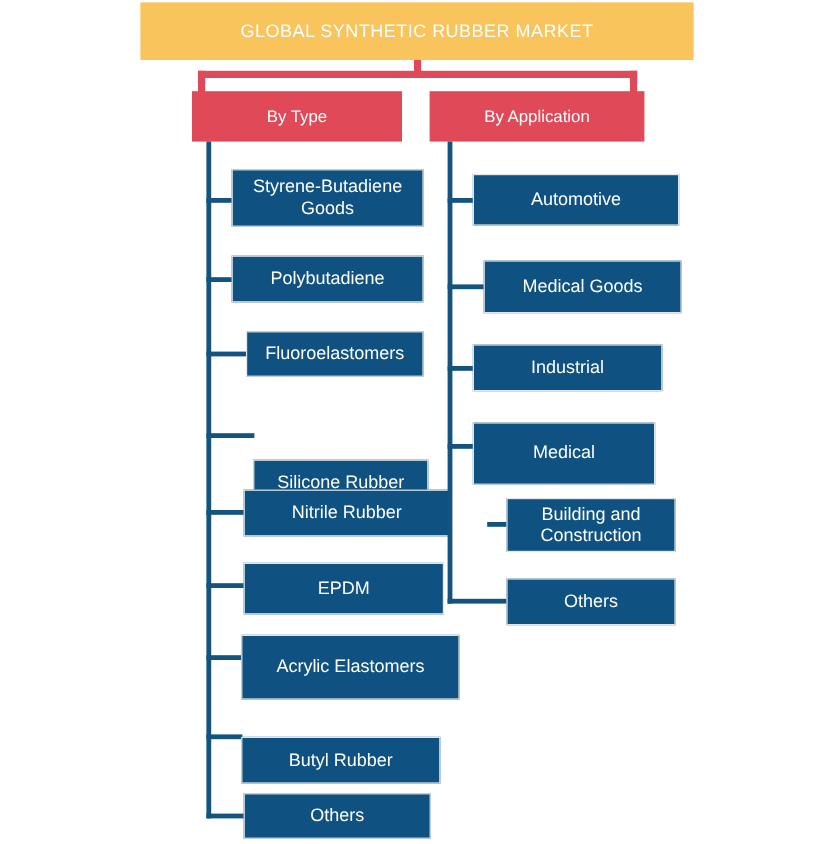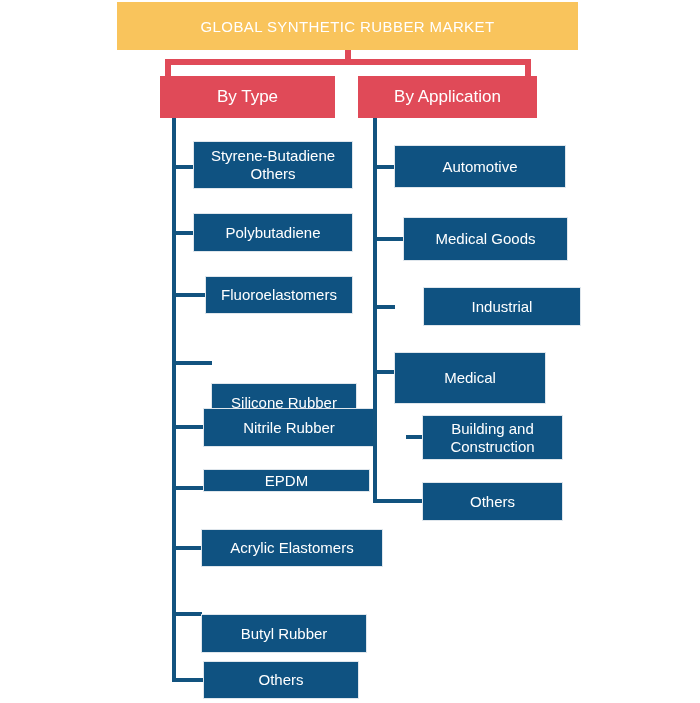--- a/index.html
+++ b/index.html
@@ -33,21 +33,21 @@
 
   
   .cat-box{
     position:absolute;
     background:#E04A58;
     display:flex;align-items:center;justify-content:center;
     box-sizing:border-box;
   }
   .cat-box .txt{
     color:#ffffff;
-    font-size:17px;
+    font-size:14px;
     font-weight:400;
     white-space:nowrap;
   }
 
   
   .bconn{position:absolute;background:#12537F;}
 
   
   .leaf-box{
     position:absolute;
@@ -96,44 +96,44 @@
   <div class="bconn" style="left:172px;top:231px;width:22px;height:4px;"></div>
   <div class="bconn" style="left:172px;top:293px;width:34px;height:4px;"></div>
   <div class="bconn" style="left:172px;top:361px;width:40px;height:4px;"></div>
   <div class="bconn" style="left:172px;top:425px;width:32px;height:4px;"></div>
   <div class="bconn" style="left:172px;top:486px;width:32px;height:4px;"></div>
   <div class="bconn" style="left:172px;top:546px;width:32px;height:4px;"></div>
   <div class="bconn" style="left:172px;top:612px;width:30px;height:4px;"></div>
   <div class="bconn" style="left:172px;top:678px;width:32px;height:4px;"></div>
 
   <div class="leaf-box" style="left:193px;top:141px;width:160px;height:48px;">
-    <span class="txt">Styrene-Butadiene Others</span>
+    <span class="txt">Styrene-Butadiene Goods</span>
   </div>
 
   <div class="leaf-box" style="left:193px;top:213px;width:160px;height:39px;">
     <span class="txt">Polybutadiene</span>
   </div>
 
   <div class="leaf-box" style="left:205px;top:276px;width:148px;height:38px;">
     <span class="txt">Fluoroelastomers</span>
   </div>
 
   <div class="leaf-box" style="left:211px;top:343px;width:146px;height:40px;margin-top:40px;">
     <span class="txt">Silicone Rubber</span>
   </div>
 
   <div class="leaf-box" style="left:203px;top:408px;width:172px;height:39px;">
     <span class="txt">Nitrile Rubber</span>
   </div>
 
-  <div class="leaf-box" style="left:203px;top:469px;width:167px;height:23px;">
+  <div class="leaf-box" style="left:203px;top:469px;width:167px;height:43px;">
     <span class="txt">EPDM</span>
   </div>
 
-  <div class="leaf-box" style="left:201px;top:529px;width:182px;height:38px;">
+  <div class="leaf-box" style="left:201px;top:529px;width:182px;height:54px;">
     <span class="txt">Acrylic Elastomers</span>
   </div>
 
   <div class="leaf-box" style="left:201px;top:595px;width:166px;height:39px;margin-top:19px;">
     <span class="txt">Butyl Rubber</span>
   </div>
 
   <div class="leaf-box" style="left:203px;top:661px;width:156px;height:38px;">
     <span class="txt">Others</span>
   </div>
@@ -148,21 +148,21 @@
   <div class="bconn" style="left:373px;top:499px;width:58px;height:4px;"></div>
 
   <div class="leaf-box" style="left:394px;top:145px;width:172px;height:43px;">
     <span class="txt">Automotive</span>
   </div>
 
   <div class="leaf-box" style="left:403px;top:217px;width:165px;height:44px;">
     <span class="txt">Medical Goods</span>
   </div>
 
-  <div class="leaf-box" style="left:394px;top:287px;width:158px;height:39px;margin-left:29px;">
+  <div class="leaf-box" style="left:394px;top:287px;width:158px;height:39px;">
     <span class="txt">Industrial</span>
   </div>
 
   <div class="leaf-box" style="left:394px;top:352px;width:152px;height:52px;">
     <span class="txt">Medical</span>
   </div>
 
   <div class="leaf-box" style="left:422px;top:415px;width:141px;height:45px;align-items:center;">
     <span class="txt">Building and Construction</span>
   </div>

